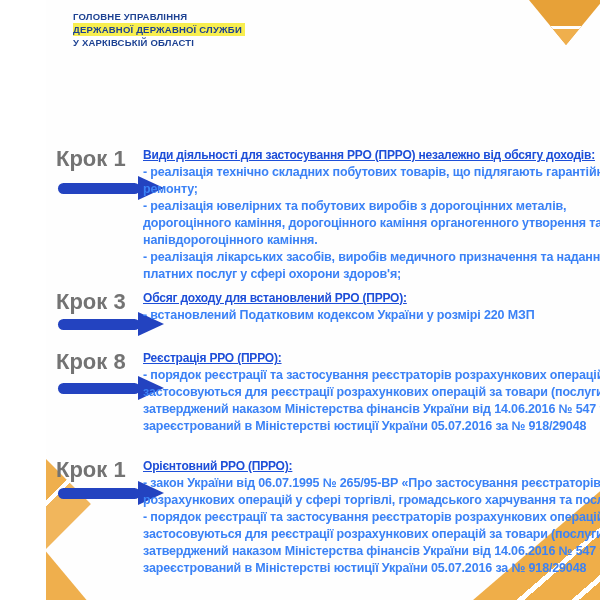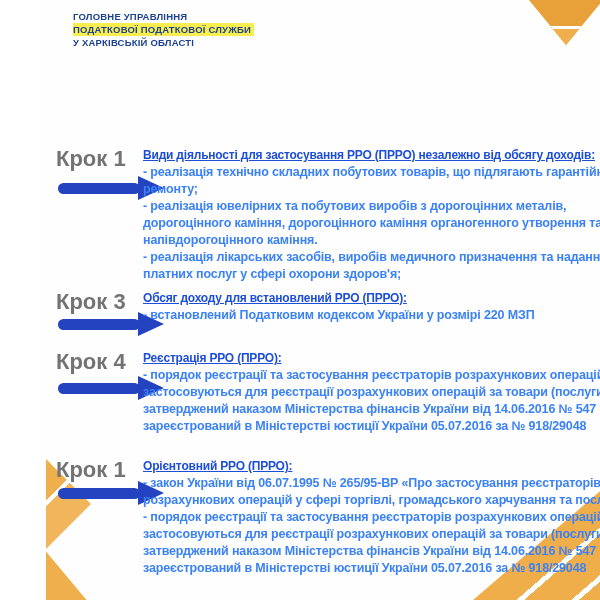--- a/index.html
+++ b/index.html
@@ -53,21 +53,21 @@
 
   <div class="tri-top-right">
       <div class="lower"></div>
     </div>
   <div class="diamond"></div>
   <div class="bl-corner"></div>
   <div class="br-pyramid"></div>
 
   <header class="logo">
     <div>ГОЛОВНЕ УПРАВЛІННЯ</div>
-    <div><span class="hl">ПОДАТКОВОЇ ПОДАТКОВОЇ СЛУЖБИ</span></div>
+    <div><span class="hl">ДЕРЖАВНОЇ ДЕРЖАВНОЇ СЛУЖБИ</span></div>
     <div>У ХАРКІВСЬКІЙ ОБЛАСТІ</div>
   </header>
 
 
   <section class="step" style="top:146px;">
     <div class="step-label">Крок 1</div>
     <div class="step-arrow" style="top:30px;">
       <div class="bar"></div>
       <div class="head"></div>
     </div>
@@ -85,21 +85,21 @@
       <div class="bar"></div>
       <div class="head"></div>
     </div>
     <div class="step-content">
       <div class="step-heading">Обсяг доходу для встановлений РРО (ПРРО):</div>
       <div class="step-item">- встановлений Податковим кодексом України у розмірі 220 МЗП</div>
     </div>
   </section>
 
   <section class="step" style="top:349px;">
-    <div class="step-label">Крок 4</div>
+    <div class="step-label">Крок 8</div>
     <div class="step-arrow" style="top:27px;">
       <div class="bar"></div>
       <div class="head"></div>
     </div>
     <div class="step-content">
       <div class="step-heading">Реєстрація РРО (ПРРО):</div>
       <div class="step-item">- порядок реєстрації та застосування реєстраторів розрахункових операцій, що застосовуються для реєстрації розрахункових операцій за товари (послуги), затверджений наказом Міністерства фінансів України від 14.06.2016 № 547 та зареєстрований в Міністерстві юстиції України 05.07.2016 за № 918/29048</div>
     </div>
   </section>
 

